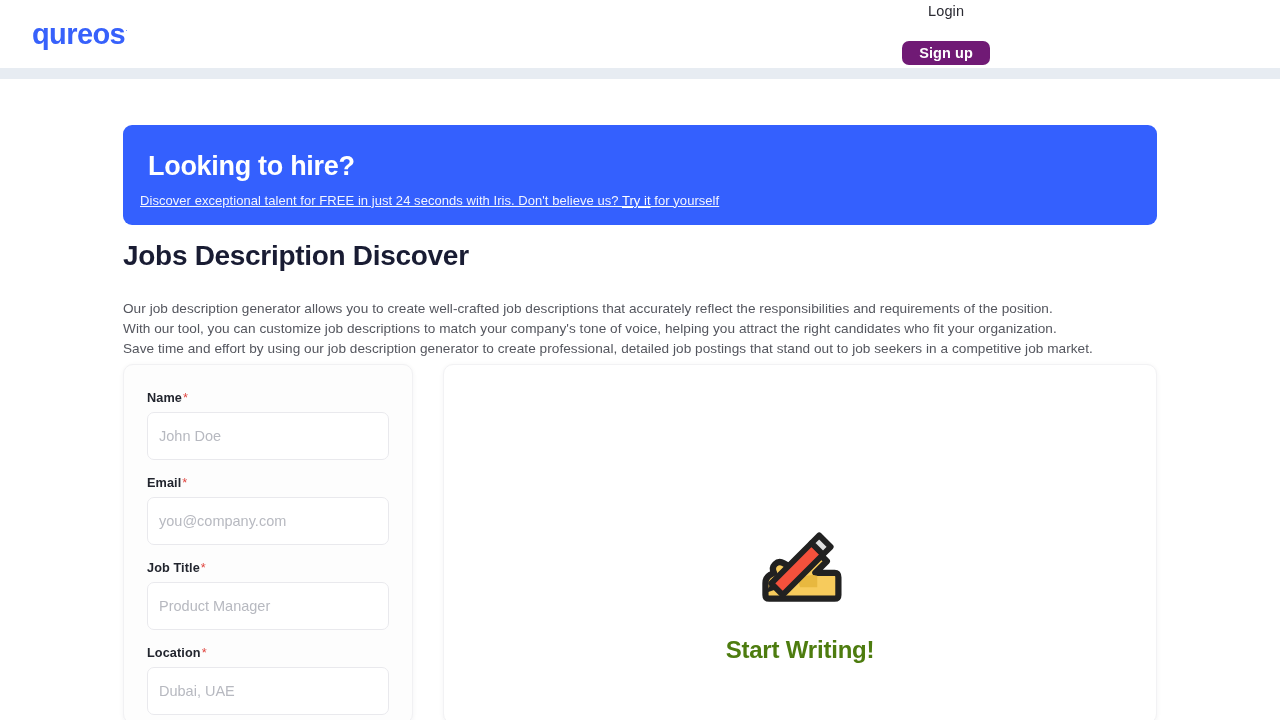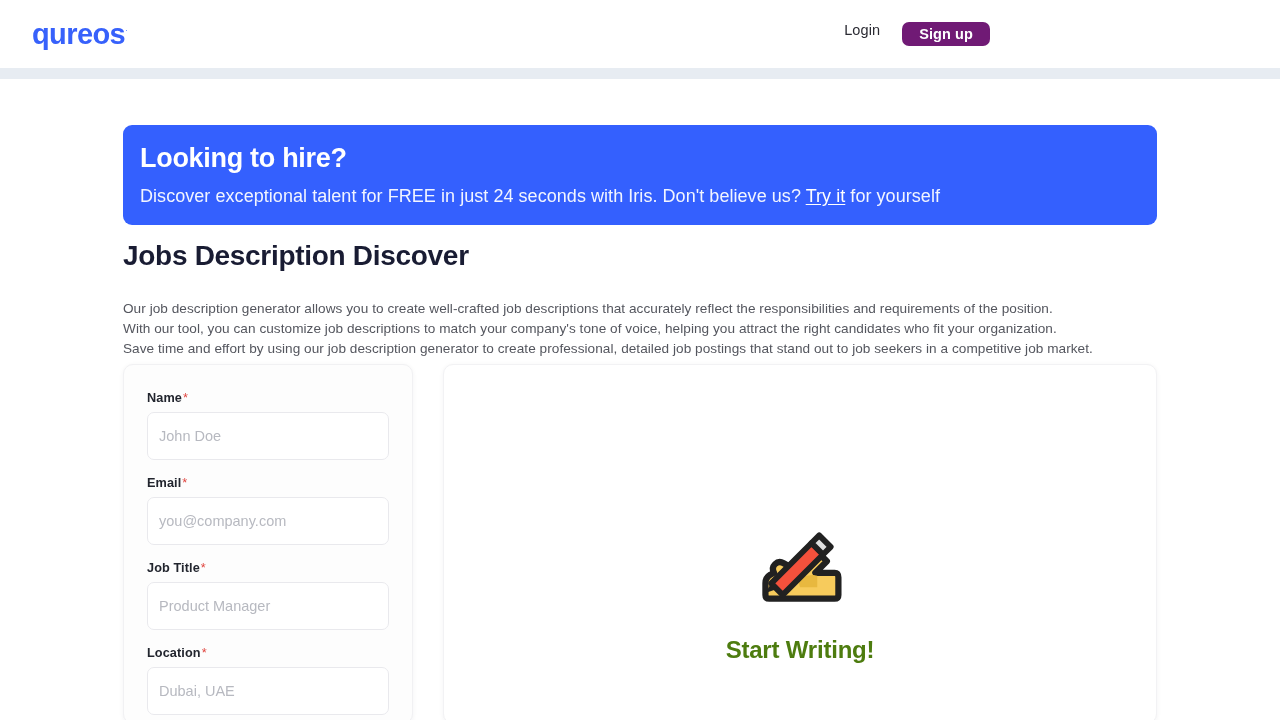--- a/index.html
+++ b/index.html
@@ -36,21 +36,23 @@
   }
   .logo .tm {
     font-size: 9px;
     vertical-align: super;
     font-weight: 400;
     letter-spacing: 0;
     color: #6f8cf8;
   }
   .nav-right {
     display: flex;
+    align-items: center;
     gap: 22px;
+    flex-direction: column;
   }
   .login-link {
     font-size: 14.5px;
     color: #2b2b33;
     text-decoration: none;
     letter-spacing: 0.1px;
   }
   .signup-btn {
     background: #701a75;
     color: #ffffff;
@@ -89,30 +91,31 @@
     border-radius: 9px;
     padding: 18px 0 0 17px;
     color: #ffffff;
     overflow: hidden;
   }
   .banner-title {
     font-size: 27px;
     font-weight: 700;
     letter-spacing: -0.3px;
     line-height: 1.18;
-    margin: 0;
+    margin: 8px;
     color: #ffffff;
   }
   .banner-sub {
-    font-size: 18px;
+    font-size: 13px;
     font-weight: 400;
     margin-top: 10px;
     color: #f2f5ff;
     line-height: 1.3;
     letter-spacing: 0.05px;
+    text-decoration: underline;
   }
   .banner-sub .try-link {
     color: #ffffff;
     text-decoration: underline;
     text-underline-offset: 2px;
     cursor: pointer;
   }
 
   .page-title {
     position: absolute;

